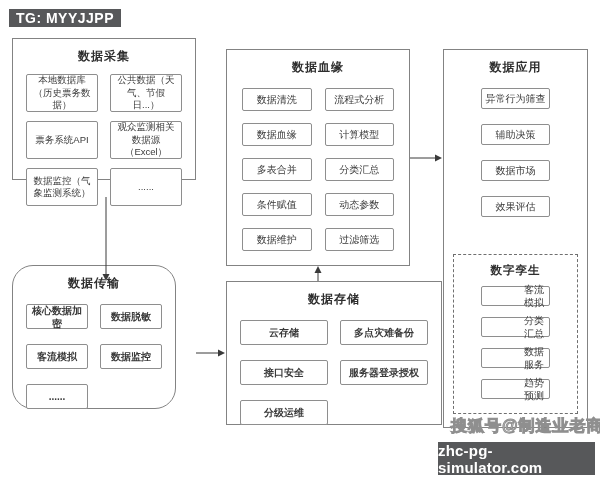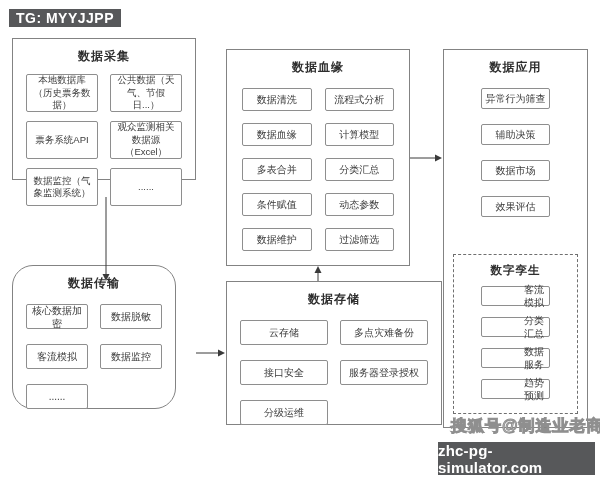--- a/index.html
+++ b/index.html
@@ -25,21 +25,21 @@
 
   
   .node{border:1px solid #8e8e8e;border-radius:2px;background:#fff;color:#3a3a3a;
         display:flex;align-items:center;justify-content:center;text-align:center;
         box-sizing:border-box;padding:1px 3px;line-height:1.3;}
   .grid2{display:grid;grid-template-columns:1fr 1fr;}
   .collect .grid2{margin:9px 13px 0;column-gap:12px;row-gap:9px;}
   .collect .node{height:38px;font-size:9.5px;}
   .analysis .grid2{margin:12px 15px 0;column-gap:13px;row-gap:12px;}
   .analysis .node{height:23px;font-size:10px;}
-  .transmit .grid2,.storage .grid2{margin:12px 13px 4px;column-gap:12px;row-gap:15px;}
+  .transmit .grid2,.storage .grid2{margin:12px 13px 4px;column-gap:12px;row-gap:15px;font-weight:bold;}
   .transmit .node,.storage .node{height:25px;font-size:10px;}
   .col{display:flex;flex-direction:column;align-items:center;}
   .application > .col{margin-top:12px;gap:15px;}
   .application .node{width:69px;height:21px;font-size:10px;flex:0 0 auto;}
 
   
   .twin{position:absolute;left:9px;top:204px;width:125px;height:160px;
         border:1px dashed #6f6f6f;box-sizing:border-box;background:#fff;}
   .twin h4{margin:0;padding:8px 0 0;text-align:center;font-size:11.5px;font-weight:700;
            color:#2e2e2e;letter-spacing:1px;}

